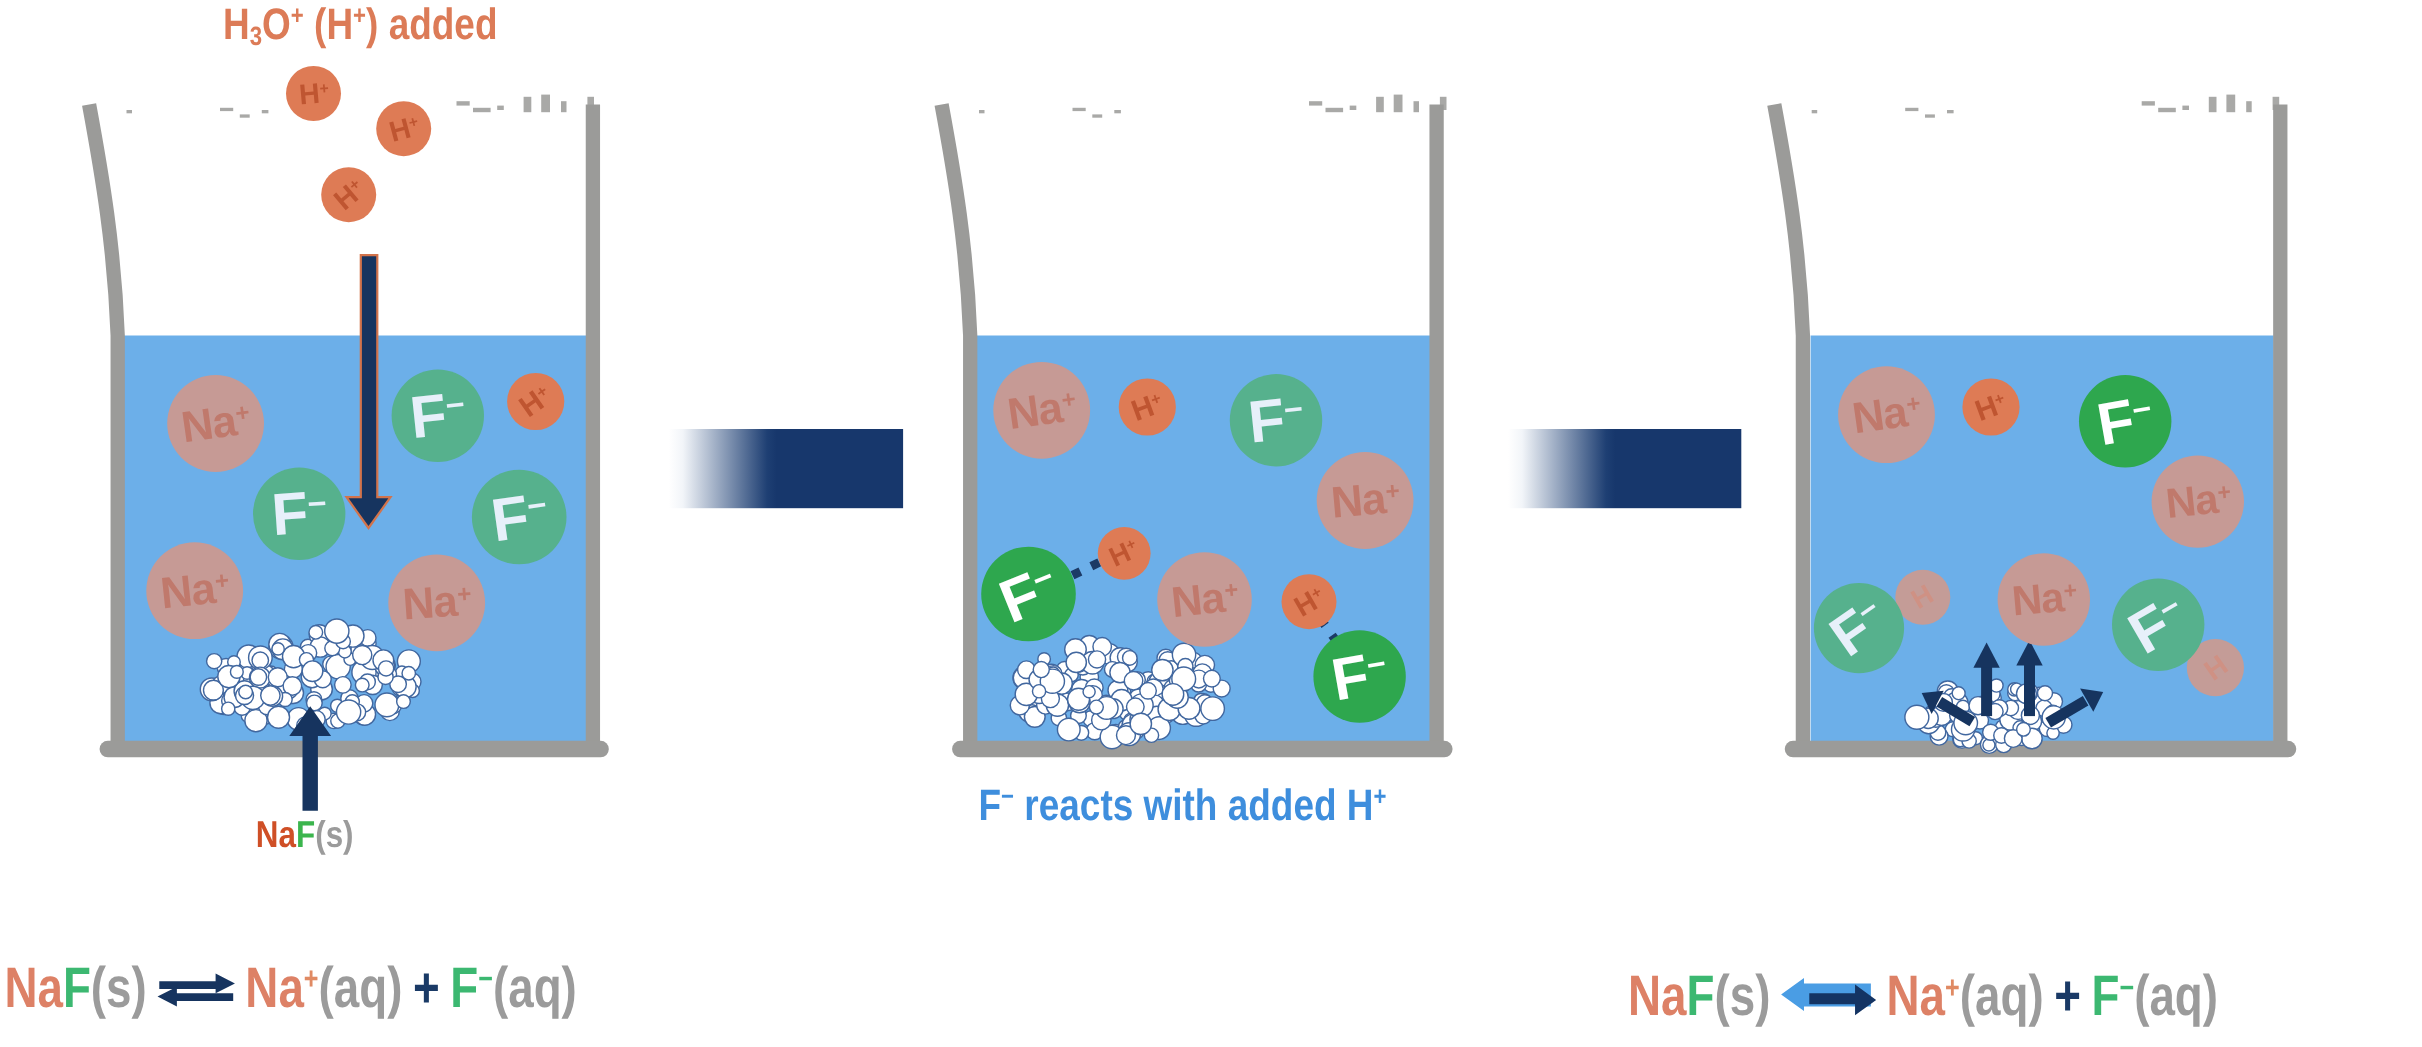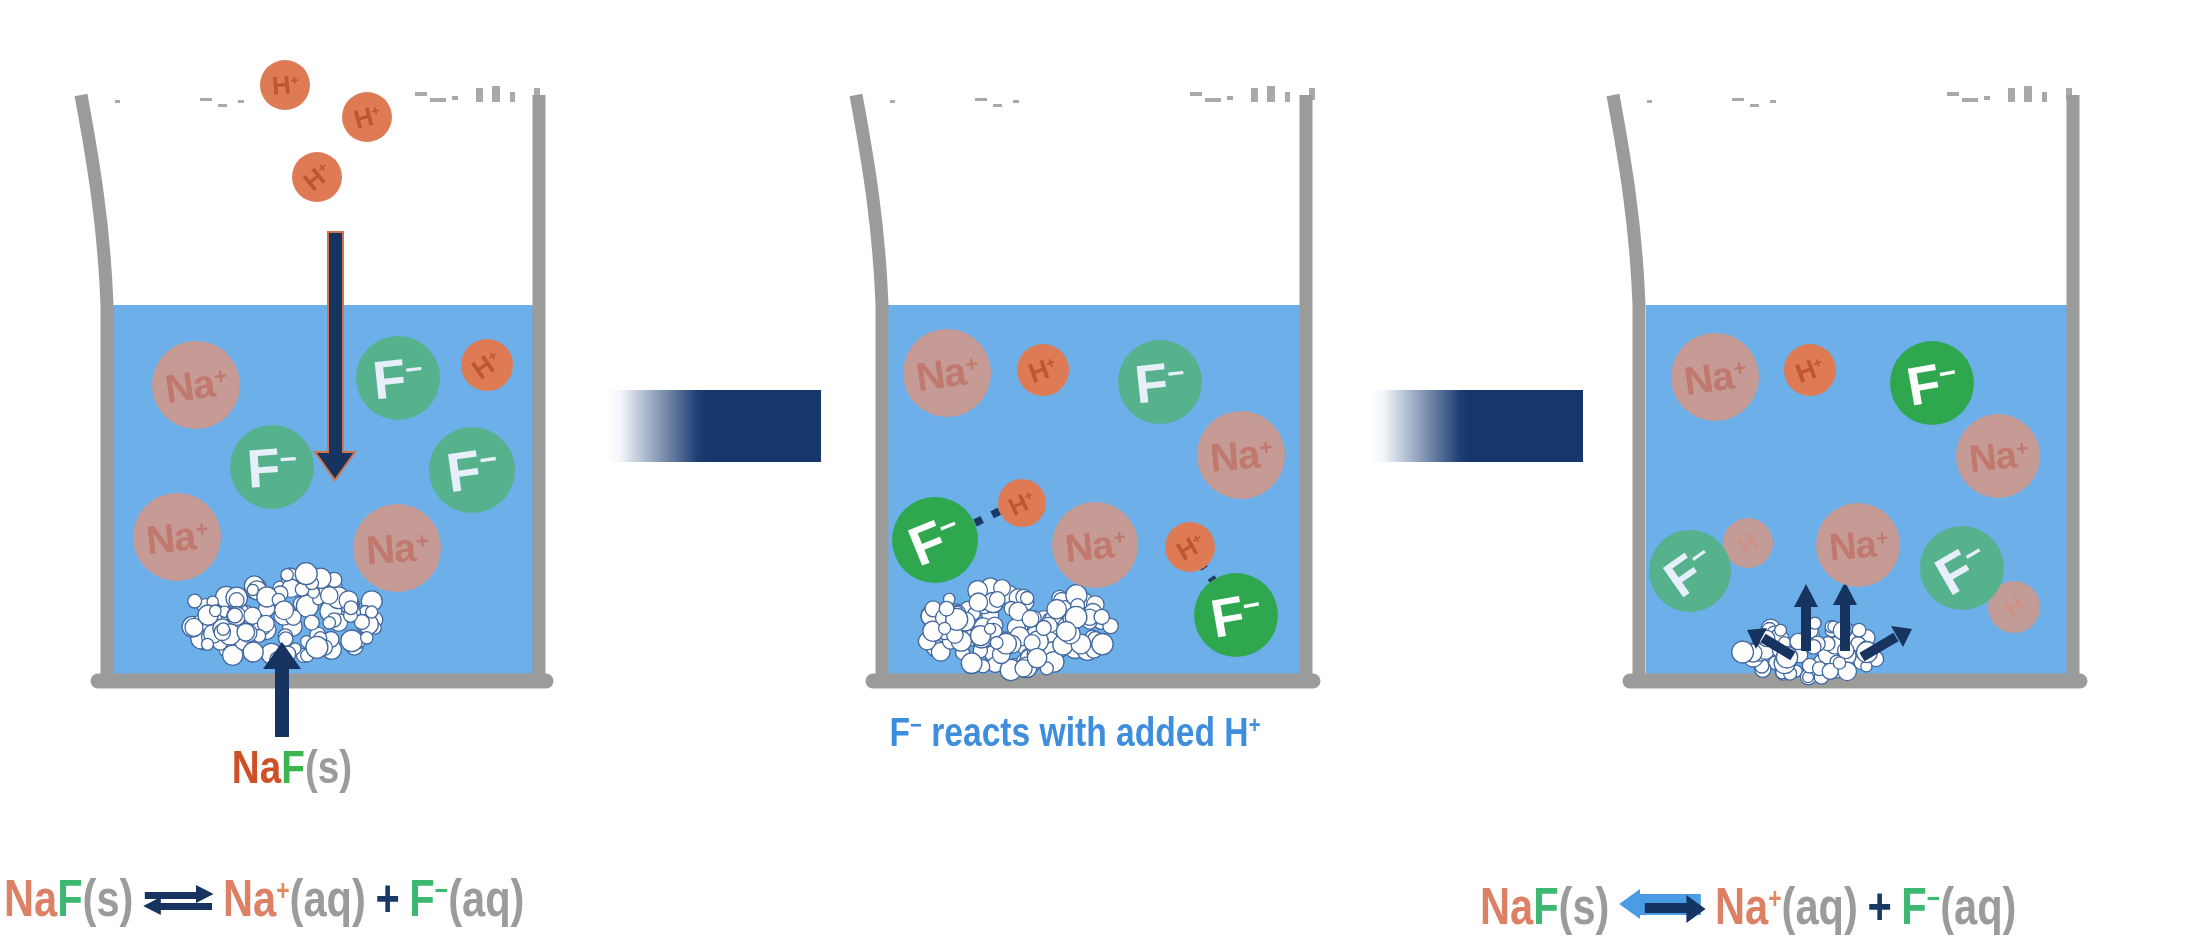--- a/index.html
+++ b/index.html
@@ -18,22 +18,22 @@
   .ion.h-mauve{background:#c49c97;color:#cf9184;}
 
   
   .condensed{transform:scaleX(.84);transform-origin:center top;display:block;}
   .title{position:absolute;left:115px;top:0px;width:425px;text-align:center;
          color:#dc7b57;font-weight:700;font-size:40px;white-space:nowrap;}
   .t-sub{font-size:.6em;vertical-align:-0.25em;}
   .t-sup{font-size:.6em;vertical-align:.55em;}
   .gap-left{margin-left:.28em;}
 
-  .solid-label{position:absolute;left:182px;top:740px;width:220px;text-align:center;
-               font-weight:700;font-size:46px;white-space:nowrap;}
+  .solid-label{position:absolute;left:167px;top:740px;width:220px;text-align:center;
+               font-weight:700;font-size:34px;white-space:nowrap;}
   .solid-label .red{color:#cf4f26;} .solid-label .grn2{color:#3bb54d;} .solid-label .gry{color:#9b9b9b;}
 
   .caption{position:absolute;color:#3e8edd;font-weight:700;font-size:40px;text-align:center;white-space:nowrap;}
   .caption.c2{left:830px;top:710px;width:490px;}
   .caption.c3{left:1520px;top:740px;width:515px;line-height:57px;}
   .c-sup{font-size:.6em;vertical-align:.55em;}
 
   .equation{position:absolute;font-weight:700;font-size:52px;white-space:nowrap;
             transform:scaleX(.8);transform-origin:left center;display:flex;align-items:baseline;}
   .equation .na{color:#dd8166;} .equation .grn{color:#3cb871;} .equation .gry{color:#9b9b9b;}
@@ -556,20 +556,25 @@
         <span class="lbl" style="transform: rotate(-5deg);">Na<span class="chg">+</span></span>
       </div>
       <div class="ion h-mauve" style="left: 1988px; top: 581px; height: 52px; width: 52px; font-size: 26px;">
         <span class="lbl" style="transform: rotate(-35deg);">H</span>
       </div>
       <div class="ion f-teal" style="left: 1920px; top: 526px; height: 84px; width: 84px; font-size: 54px;">
         <span class="lbl" style="transform: rotate(-30deg);">F<span class="chg">−</span></span>
       </div>
     </div>
 
+  <div class="title">
+    <span class="condensed">
+      <span>H</span><span class="t-sub">3</span><span>O</span><span class="t-sup">+</span><span class="gap-left">(H</span><span class="t-sup">+</span><span>) added</span>
+    </span>
+  </div>
 
   <div class="solid-label">
     <span class="condensed">
       <span class="red">Na</span><span class="grn2">F</span><span class="gry">(s)</span>
     </span>
   </div>
 
   <div class="caption c2">
     <span class="condensed">
       <span>F</span><span class="c-sup">−</span><span> reacts with added H</span><span class="c-sup">+</span>

